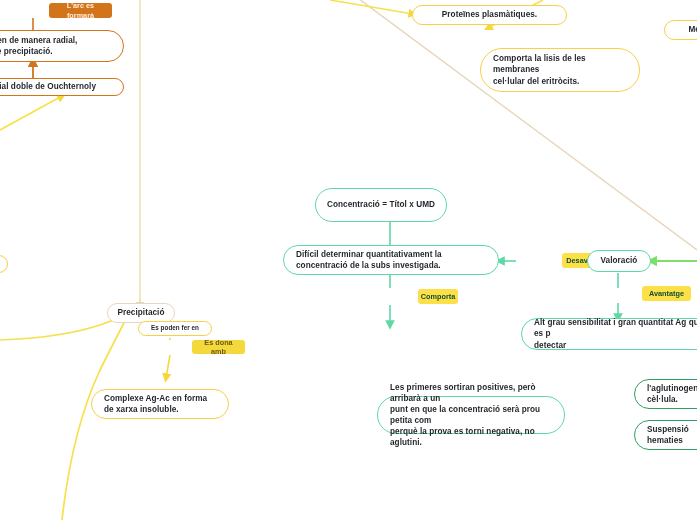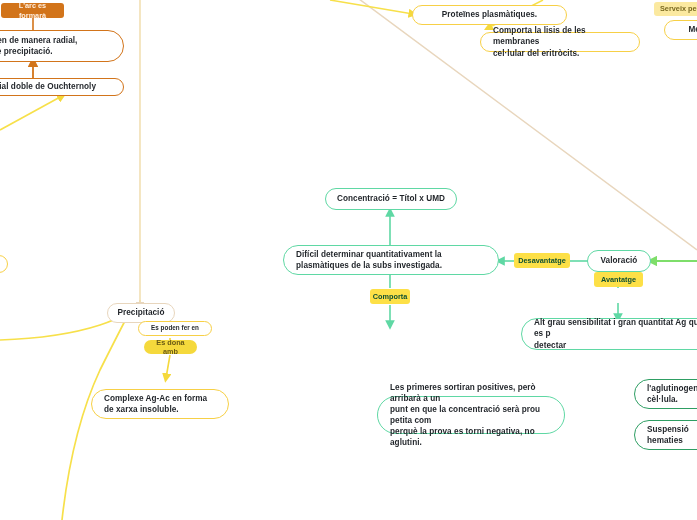--- a/index.html
+++ b/index.html
@@ -20,21 +20,21 @@
 
   
   .n-orange{border-color:#d2741a;}
   .n-yellow{border-color:#f7d046;}
   .n-green {border-color:#5fd8a4;}
   .n-dgreen{border-color:#2e9e63;}
   .n-tan   {border-color:#e8d6bd;}
 
   .label{position:absolute;box-sizing:border-box;display:flex;align-items:center;
          justify-content:center;text-align:center;border-radius:3px;
-         font-size:7.3px;font-weight:bold;line-height:1.25;padding:2px 6px;}
+         font-size:7.3px;font-weight:bold;line-height:1.25;padding:2px 6px;margin-left:48px;}
   .l-orange{background:#d2741a;color:#ffeede;}
   .l-yellow{background:#f5d93c;color:#6a5a14;}
   .l-yellow2{background:#fbe9a0;color:#7a6a22;}
   .l-green {background:#fde047;color:#0e4f33;}
 </style>
 </head>
 <body>
 
 <div id="canvas">
 
@@ -105,51 +105,51 @@
   <div class="node n-orange pad" style="left:-46px;top:78px;width:170px;height:18px;">
     <span class="txt">usió radial doble de Ouchternoly</span>
   </div>
 
   <div class="node n-yellow pad" style="left:-24px;top:255px;width:32px;height:18px;"></div>
 
   <div class="node n-yellow center" style="left:412px;top:5px;width:155px;height:20px;">
     <span class="txt">Proteïnes plasmàtiques.</span>
   </div>
 
-  <div class="node n-yellow pad" style="left:480px;top:32px;width:160px;height:20px;">
+  <div class="node n-yellow pad" style="left:480px;top:48px;width:160px;height:44px;">
     <span class="txt" style="white-space:pre-line;">Comporta la lisis de les membranes
 cel·lular del eritròcits.</span>
   </div>
 
   <div class="label l-yellow2" style="left:654px;top:2px;width:60px;height:14px;justify-content:flex-start;">
     <span class="txt">Serveix per</span>
   </div>
 
   <div class="node n-yellow center" style="left:664px;top:20px;width:70px;height:20px;">
     <span class="txt">Mesu</span>
   </div>
 
-  <div class="node n-green center" style="left:325px;top:188px;width:132px;height:22px;">
+  <div class="node n-green center" style="left:315px;top:188px;width:132px;height:34px;">
     <span class="txt">Concentració = Títol x UMD</span>
   </div>
 
   <div class="node n-green pad" style="left:283px;top:245px;width:216px;height:30px;">
     <span class="txt" style="white-space:pre-line;">Difícil determinar quantitativament la
-plasmàtiques de la subs investigada.</span>
+concentració de la subs investigada.</span>
   </div>
 
   <div class="label l-green" style="left:514px;top:253px;width:56px;height:15px;">
     <span class="txt">Desavantatge</span>
   </div>
 
   <div class="node n-green center" style="left:587px;top:250px;width:64px;height:22px;">
     <span class="txt">Valoració</span>
   </div>
 
-  <div class="label l-green" style="left:594px;top:272px;width:49px;height:15px;">
+  <div class="label l-green" style="left:594px;top:286px;width:49px;height:15px;">
     <span class="txt">Avantatge</span>
   </div>
 
   <div class="label l-green" style="left:370px;top:289px;width:40px;height:15px;">
     <span class="txt">Comporta</span>
   </div>
 
   <div class="node n-green pad" style="left:521px;top:318px;width:200px;height:32px;">
     <span class="txt" style="white-space:pre-line;">Alt grau sensibilitat i gran quantitat Ag que es p
 detectar</span>
@@ -174,21 +174,21 @@
   </div>
 
   <div class="node n-tan center" style="left:107px;top:303px;width:68px;height:20px;">
     <span class="txt">Precipitació</span>
   </div>
 
   <div class="node n-yellow center" style="left:138px;top:321px;width:74px;height:15px;font-size:6.3px;">
     <span class="txt">Es poden fer en</span>
   </div>
 
-  <div class="label l-yellow" style="left:144px;top:340px;width:53px;height:14px;border-radius:7px;">
+  <div class="label l-yellow" style="left:144px;top:340px;width:53px;height:14px;">
     <span class="txt">Es dona amb</span>
   </div>
 
   <div class="node n-yellow pad" style="left:91px;top:377px;width:138px;height:30px;margin-top:12px;">
     <span class="txt" style="white-space:pre-line;">Complexe Ag-Ac en forma
 de xarxa insoluble.</span>
   </div>
 
 </div>
 

